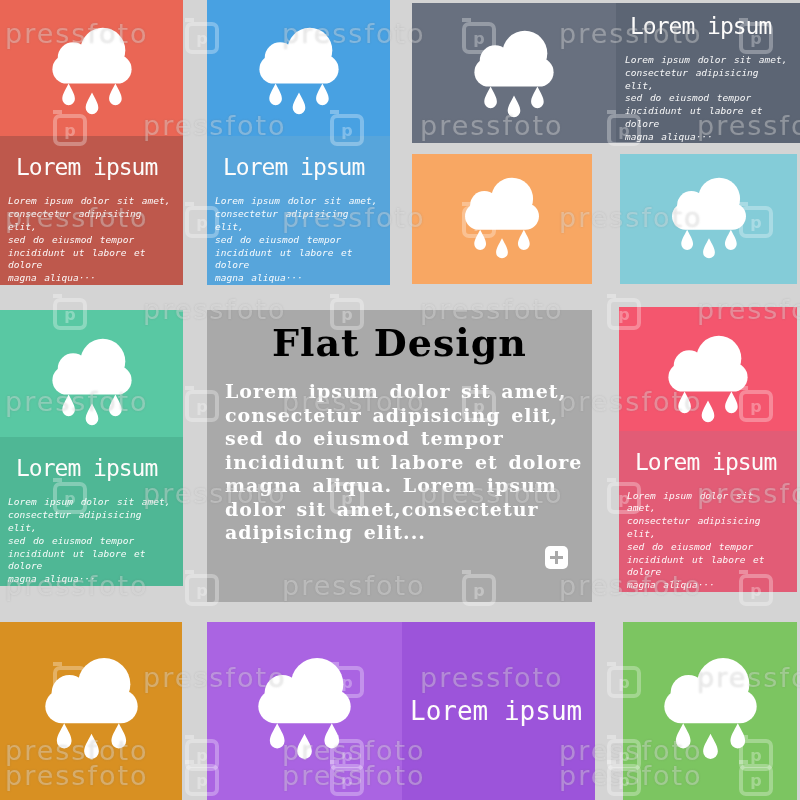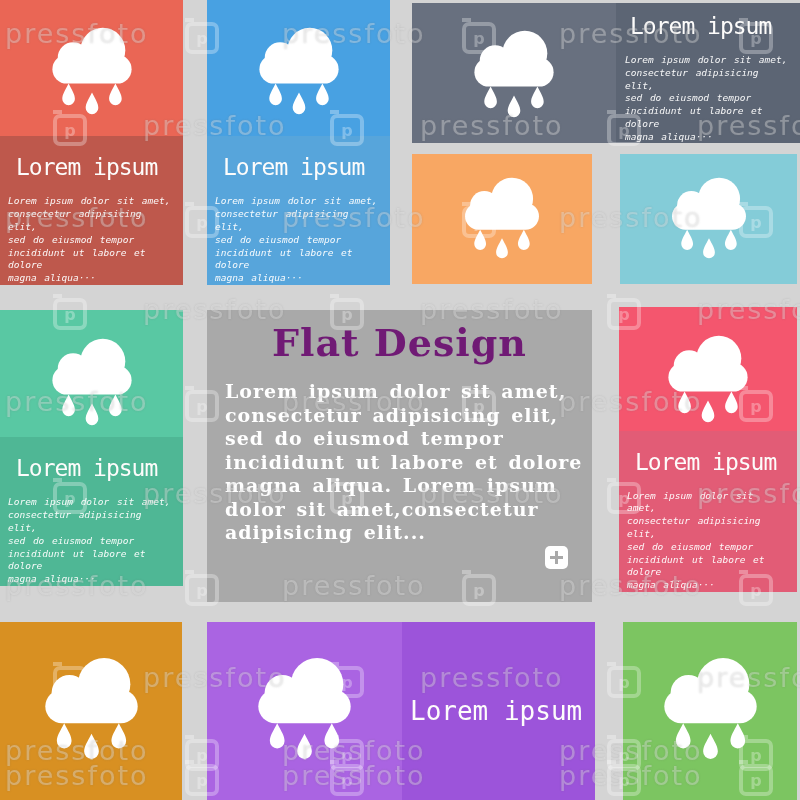--- a/index.html
+++ b/index.html
@@ -43,21 +43,21 @@
   h2.tile-title{margin:0;font-family:"DejaVu Sans Mono",monospace;font-weight:400;
     font-size:23px;letter-spacing:-1px;color:#fdfcfb;white-space:nowrap;}
   p.tile-body{margin:15px 0 0 -8px;font-family:"DejaVu Sans Mono",monospace;font-style:italic;
     font-size:9.5px;line-height:12.8px;word-spacing:2px;color:rgba(255,255,255,.95);
     white-space:pre-line;}
   .t-slate p.tile-body{margin-left:-5px;}
   .t-purple h2.tile-title{font-size:26px;letter-spacing:0;}
   
   .t-gray{display:block;padding-top:10px;}
   .center-title{margin:0;text-align:center;font-family:"DejaVu Serif",serif;font-weight:700;
-    font-size:38px;color:#701a75;letter-spacing:1px;}
+    font-size:38px;color:#000000;letter-spacing:1px;}
   .center-body{margin:15px 0 0 18px;font-family:"DejaVu Serif",serif;font-weight:700;
     font-size:19px;line-height:23.5px;letter-spacing:1px;word-spacing:3px;color:#fff;
     white-space:pre-line;}
   .plus-btn{position:absolute;left:338px;top:236px;width:23px;height:23px;background:#fff;
     border-radius:5px;cursor:pointer;}
   .plus-btn::before,.plus-btn::after{content:"";position:absolute;background:#a9a9a9;}
   .plus-btn::before{left:5px;top:10px;width:13px;height:3px;}
   .plus-btn::after{left:10px;top:5px;width:3px;height:13px;}
   
   .wm-layer{position:absolute;inset:0;pointer-events:none;}

